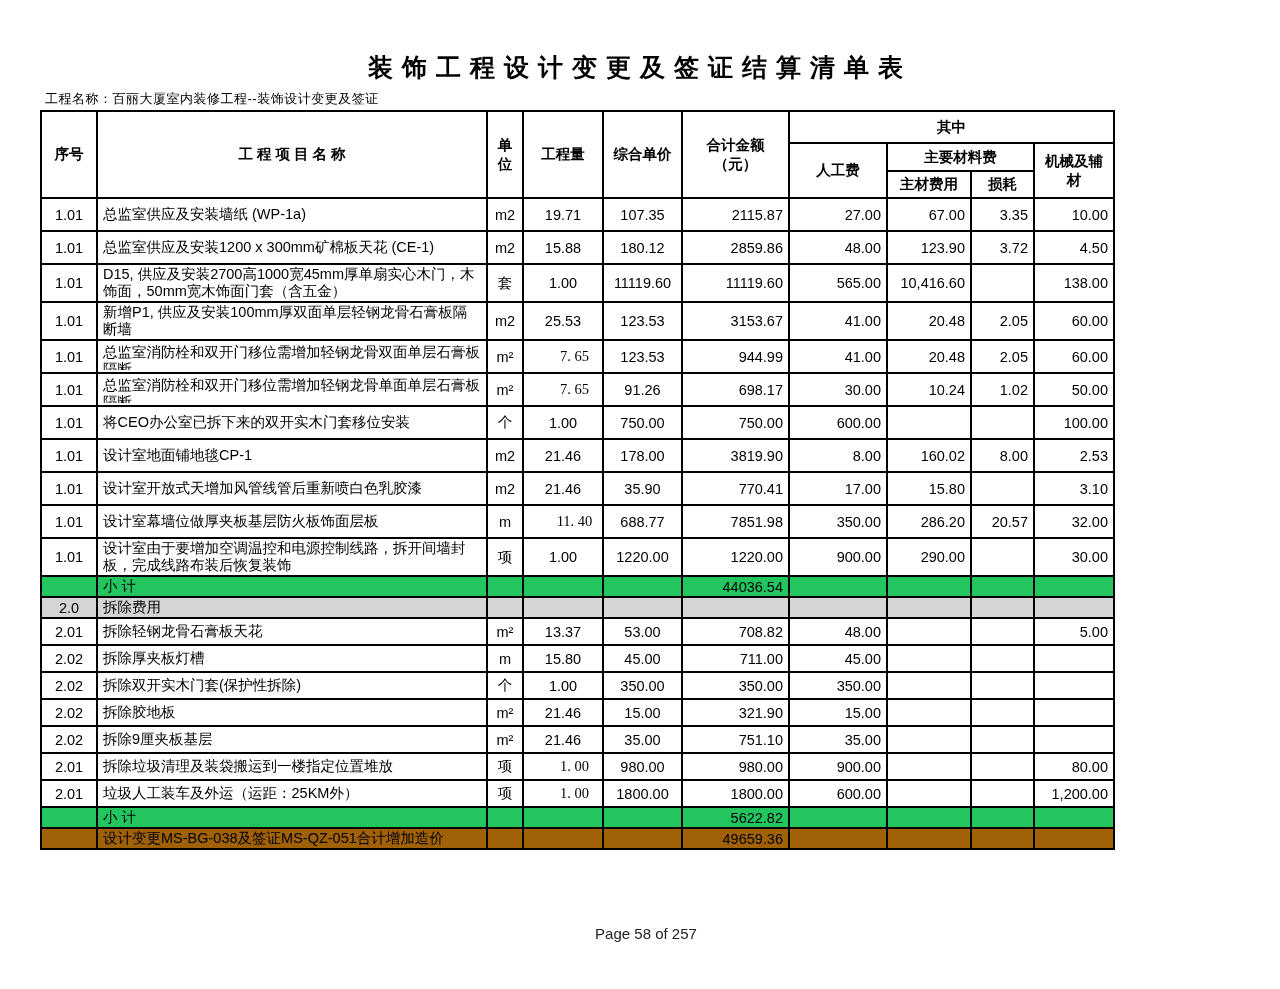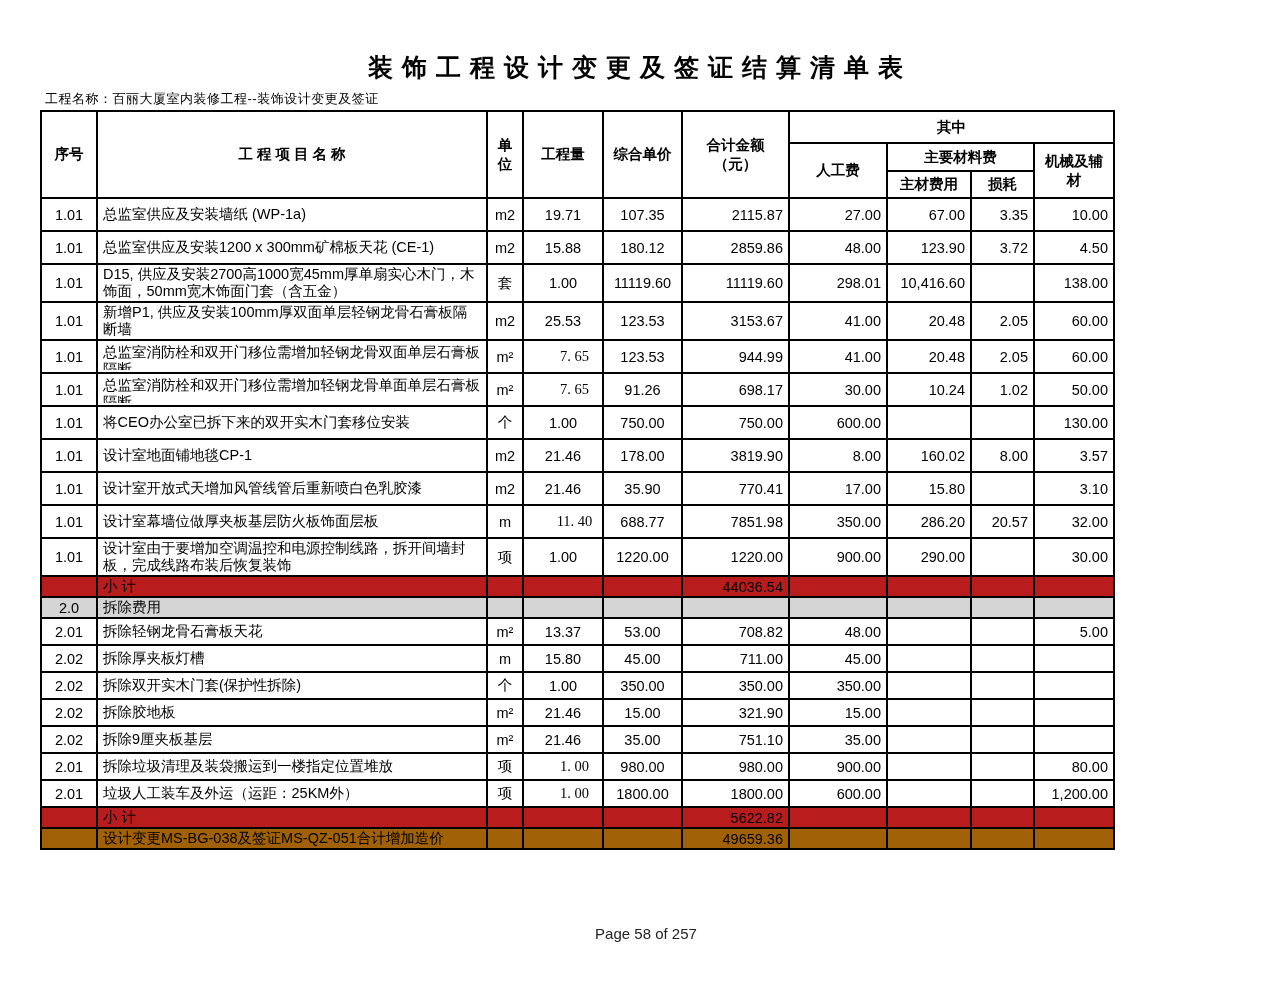--- a/index.html
+++ b/index.html
@@ -39,21 +39,21 @@
   td.c-seq   { text-align:center; }
   td.c-name  { text-align:left; }
   td.c-name .nm { line-height:17px; }
   tr.clip td.c-name .nm { max-height:26px; overflow:hidden; }
   td.c-unit  { text-align:center; }
   td.c-qty   { text-align:center; }
   td.c-price { text-align:center; }
   td.c-total, td.c-labor, td.c-material, td.c-loss, td.c-machinery { text-align:right; }
   td.qty-serif { font-family:"Liberation Serif", serif;padding-left:28px; }
 
-  tr.subtotal td { background:#b91c1c; height:17px; }
+  tr.subtotal td { background:#22c55e; height:17px; }
   tr.section  td { background:#D5D5D5; height:17px; }
   tr.grand    td { background:#a16207; height:17px; }
   tr.short    td { height:27px; }
 
   .footer {
     position:absolute; left:6px; top:925px; width:1280px;
     text-align:center; font-size:15px; color:#222;
   }
 </style>
 </head>
@@ -130,21 +130,21 @@
         </tr>
         <tr class="item">
           <td class="c-seq">1.01</td>
           <td class="c-name">
             <div class="nm">D15, 供应及安装2700高1000宽45mm厚单扇实心木门，木饰面，50mm宽木饰面门套（含五金）</div>
           </td>
           <td class="c-unit">套</td>
           <td class="c-qty">1.00</td>
           <td class="c-price">11119.60</td>
           <td class="c-total">11119.60</td>
-          <td class="c-labor">298.01</td>
+          <td class="c-labor">565.00</td>
           <td class="c-material">10,416.60</td>
           <td class="c-loss"></td>
           <td class="c-machinery">138.00</td>
         </tr>
         <tr class="item">
           <td class="c-seq">1.01</td>
           <td class="c-name">
             <div class="nm">新增P1, 供应及安装100mm厚双面单层轻钢龙骨石膏板隔断墙</div>
           </td>
           <td class="c-unit">m2</td>
@@ -189,35 +189,35 @@
           <td class="c-name">
             <div class="nm">将CEO办公室已拆下来的双开实木门套移位安装</div>
           </td>
           <td class="c-unit">个</td>
           <td class="c-qty">1.00</td>
           <td class="c-price">750.00</td>
           <td class="c-total">750.00</td>
           <td class="c-labor">600.00</td>
           <td class="c-material"></td>
           <td class="c-loss"></td>
-          <td class="c-machinery">130.00</td>
+          <td class="c-machinery">100.00</td>
         </tr>
         <tr class="item">
           <td class="c-seq">1.01</td>
           <td class="c-name">
             <div class="nm">设计室地面铺地毯CP-1</div>
           </td>
           <td class="c-unit">m2</td>
           <td class="c-qty">21.46</td>
           <td class="c-price">178.00</td>
           <td class="c-total">3819.90</td>
           <td class="c-labor">8.00</td>
           <td class="c-material">160.02</td>
           <td class="c-loss">8.00</td>
-          <td class="c-machinery">3.57</td>
+          <td class="c-machinery">2.53</td>
         </tr>
         <tr class="item">
           <td class="c-seq">1.01</td>
           <td class="c-name">
             <div class="nm">设计室开放式天增加风管线管后重新喷白色乳胶漆</div>
           </td>
           <td class="c-unit">m2</td>
           <td class="c-qty">21.46</td>
           <td class="c-price">35.90</td>
           <td class="c-total">770.41</td>

